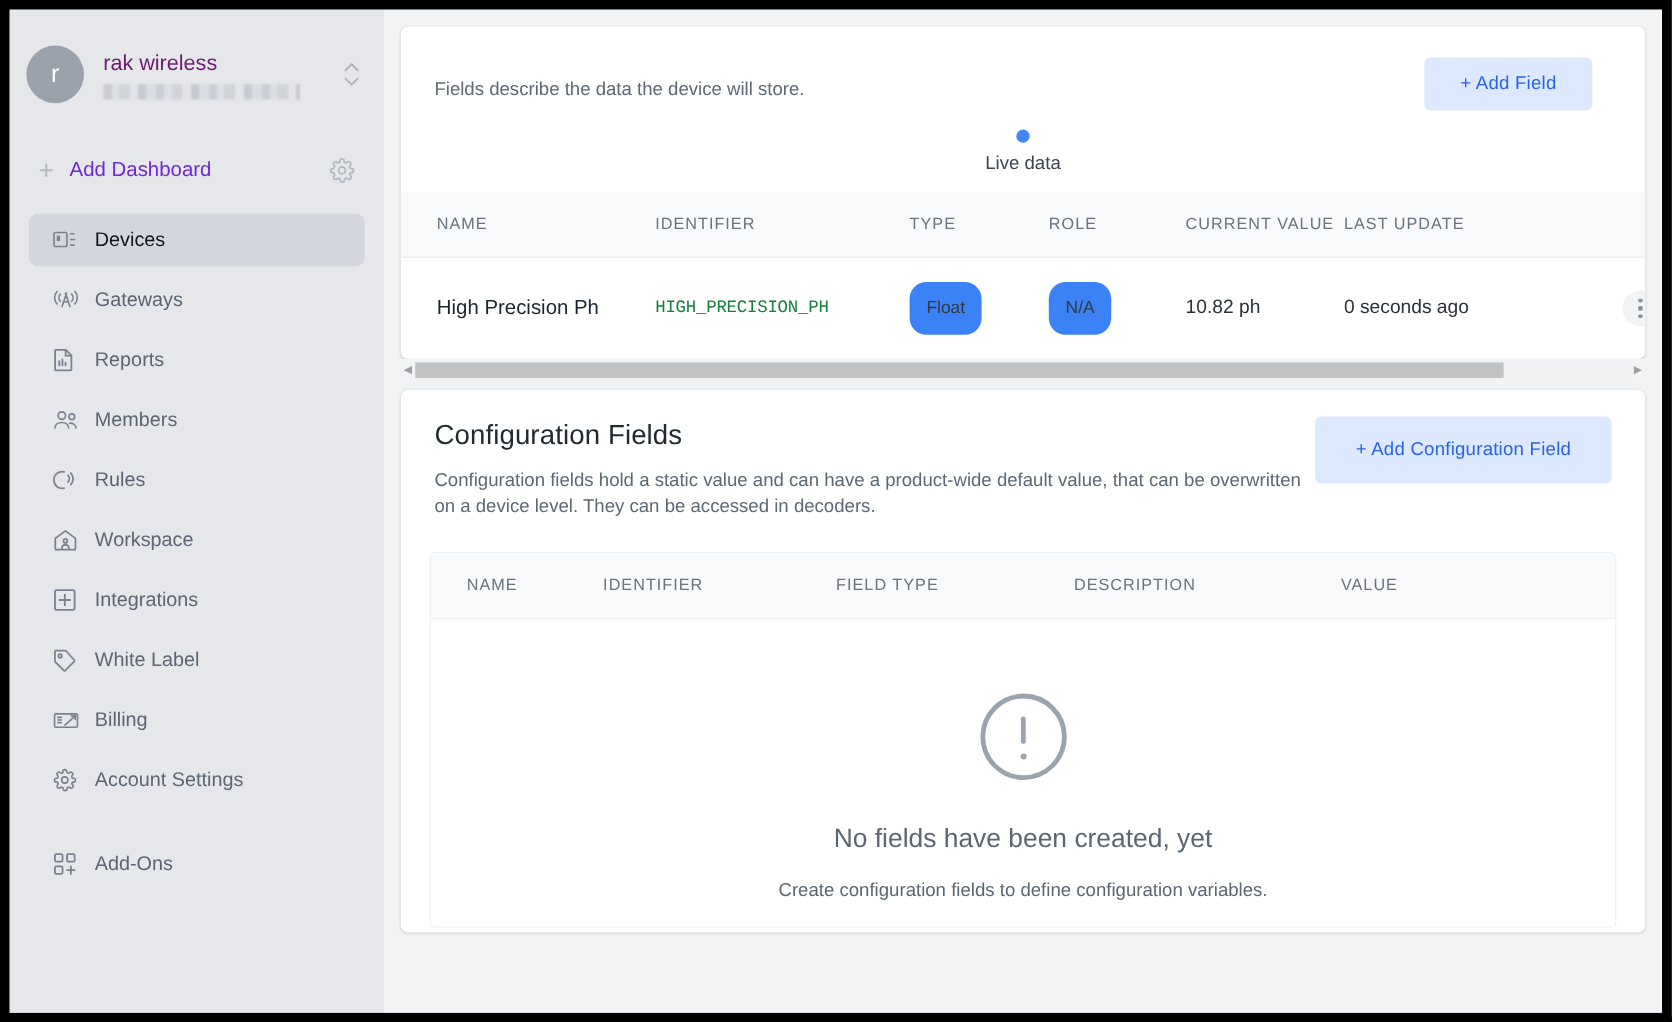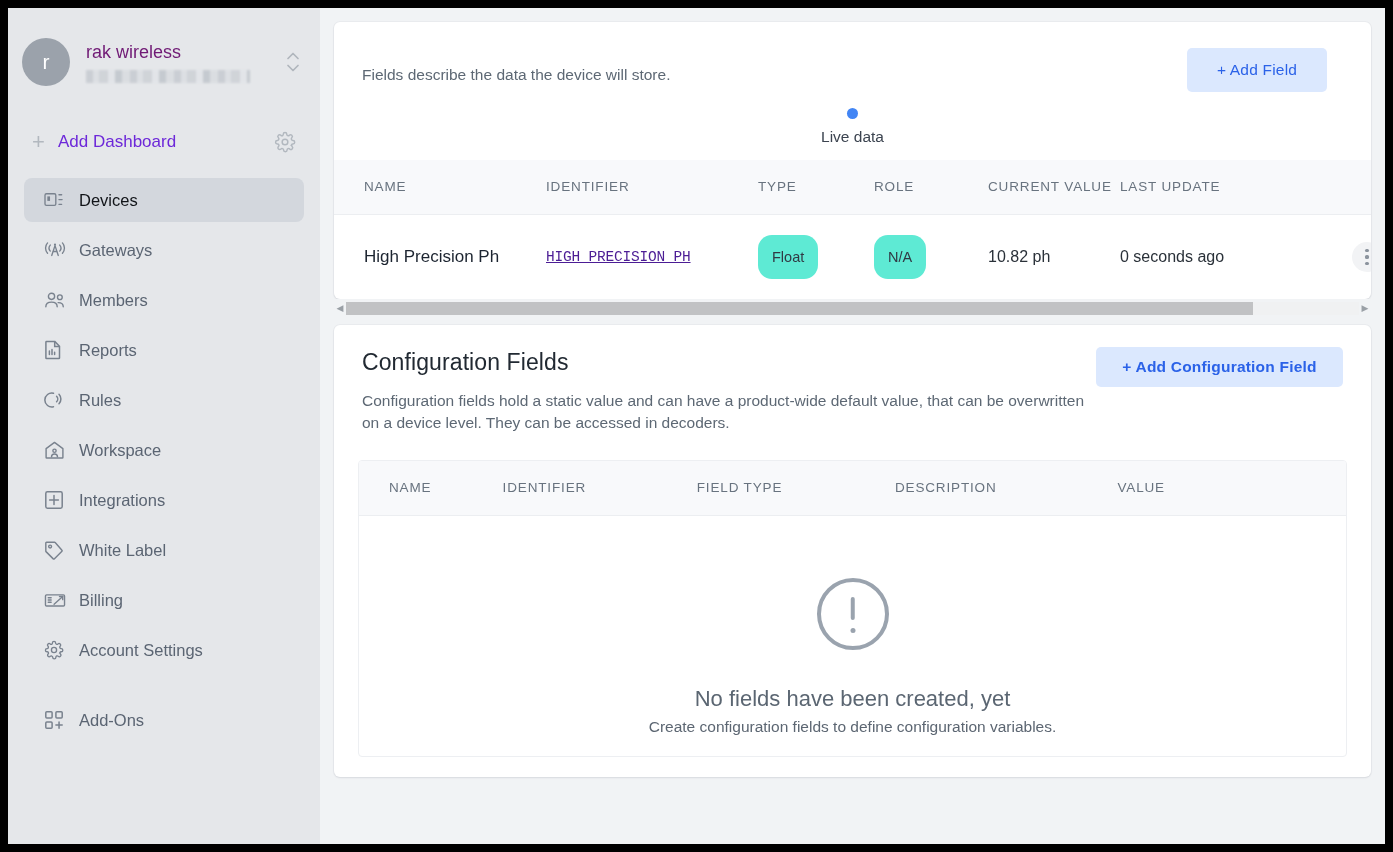--- a/index.html
+++ b/index.html
@@ -129,21 +129,21 @@
     border-radius: 5px;
     font-size: 15.5px;
     font-weight: 500;
     font-family: "Liberation Sans", sans-serif;
     cursor: pointer;
     display: flex; align-items: center; justify-content: center;
     gap: 9px;
     letter-spacing: .2px;
   }
   #addFieldBtn { right: 44px; top: 26px; width: 140px; height: 44px; }
-  #addCfgBtn   { right: 28px; top: 22px; width: 247px; height: 40px; font-weight: bold; }
+  #addCfgBtn   { right: 28px; top: 22px; width: 247px; height: 56px; }
 
   .live-row {
     display: flex; align-items: center; justify-content: flex-end;
     gap: 9px;
     padding: 22px 28px 14px 28px;
     flex-direction: column;
   }
   .live-dot { width: 11px; height: 11px; border-radius: 50%; background: #4285f4; }
   .live-label { font-size: 15.5px; color: #3c4450; }
 
@@ -160,27 +160,26 @@
     vertical-align: top;
     line-height: 20px;
   }
   thead tr { border-bottom: 1px solid #eceef1; }
   td { padding: 20px 0; font-size: 16px; color: #2a3139; vertical-align: middle; }
 
   .f-name { font-size: 17px; color: #1c2430; }
   .f-ident {
     font-family: "Liberation Mono", monospace;
     font-size: 14.5px;
-    color: #4c1d95;
+    color: #15803d;
     letter-spacing: -.2px;
-    text-decoration: underline;
   }
   .pill {
     display: inline-flex; align-items: center; justify-content: center;
-    background: #5eead4;
+    background: #3b82f6;
     border-radius: 14px;
     height: 44px;
     padding: 0 14px;
     font-size: 14.5px;
     color: #313944;
   }
   .kebab {
     width: 30px; height: 30px;
     border-radius: 50%;
     background: #f2f3f5;
@@ -221,21 +220,21 @@
     transform: translateX(-50%);
     width: 4.5px; height: 23px; border-radius: 2px; background: #9aa3ae;
   }
   .empty-icon::after {
     content: "";
     position: absolute; left: 50%; bottom: 13px;
     transform: translateX(-50%);
     width: 5px; height: 5px; border-radius: 50%; background: #9aa3ae;
   }
   .empty-title { font-size: 22px; color: #5b6672; font-weight: 400; }
-  .empty-sub { font-size: 15.5px; color: #5c6672; margin-top: 6px; }
+  .empty-sub { font-size: 15.5px; color: #5c6672; margin-top: 22px; }
 
   .cfg-card { margin-top: 8px; height: 452px; overflow: hidden; }
   .cfg-inner-table {
     margin: 26px 24px 0 24px;
     border: 1px solid #edeff2;
     border-radius: 4px;
     overflow: hidden;
   }
   .fields-card { overflow: hidden; }
 </style>
@@ -292,39 +291,39 @@
             <path d="M3.8 3.2a8.5 8.5 0 0 0 0 11.4M20.2 3.2a8.5 8.5 0 0 1 0 11.4M6.8 5.6a5 5 0 0 0 0 6.6M17.2 5.6a5 5 0 0 1 0 6.6" stroke-linecap="round"></path>
             <path d="M12 6.2 L8.4 17 M12 6.2 L15.6 17 M9.7 12.6h4.6" stroke-linecap="round"></path>
             <circle cx="12" cy="5" r="1.2" fill="currentColor" stroke="none"></circle>
           </svg>
         </span>
         <span class="nav-label">Gateways</span>
       </div>
 
       <div class="nav-item">
         <span class="nav-icon">
+          <svg width="18" height="20" viewBox="0 0 18 20" fill="none" stroke="currentColor" stroke-width="1.5">
+            <path d="M2.5 1.6h8.4l4.6 4.6v11.8a.6.6 0 0 1-.6.6H2.5a.6.6 0 0 1-.6-.6V2.2a.6.6 0 0 1 .6-.6z"></path>
+            <path d="M10.7 1.8v4.6h4.6"></path>
+            <path d="M5.4 14.5V11M8 14.5V9.4M10.6 14.5v-2.2" stroke-linecap="round"></path>
+          </svg>
+        </span>
+        <span class="nav-label">Reports</span>
+      </div>
+
+      <div class="nav-item">
+        <span class="nav-icon">
           <svg width="22" height="18" viewBox="0 0 24 18" fill="none" stroke="currentColor" stroke-width="1.5">
             <circle cx="8.2" cy="5" r="3.4"></circle>
             <path d="M2 16.3c0-3.3 2.8-5 6.2-5s6.2 1.7 6.2 5" stroke-linecap="round"></path>
             <circle cx="17.3" cy="6" r="2.6"></circle>
             <path d="M15.4 11.9c3 0 5.6 1.5 5.6 4.4" stroke-linecap="round"></path>
           </svg>
         </span>
         <span class="nav-label">Members</span>
-      </div>
-
-      <div class="nav-item">
-        <span class="nav-icon">
-          <svg width="18" height="20" viewBox="0 0 18 20" fill="none" stroke="currentColor" stroke-width="1.5">
-            <path d="M2.5 1.6h8.4l4.6 4.6v11.8a.6.6 0 0 1-.6.6H2.5a.6.6 0 0 1-.6-.6V2.2a.6.6 0 0 1 .6-.6z"></path>
-            <path d="M10.7 1.8v4.6h4.6"></path>
-            <path d="M5.4 14.5V11M8 14.5V9.4M10.6 14.5v-2.2" stroke-linecap="round"></path>
-          </svg>
-        </span>
-        <span class="nav-label">Reports</span>
       </div>
 
       <div class="nav-item">
         <span class="nav-icon">
           <svg width="20" height="20" viewBox="0 0 20 20" fill="none" stroke="currentColor" stroke-width="1.5">
             <path d="M9.5 3.2a7 7 0 1 0 0 13.6" stroke-linecap="round"></path>
             <path d="M12.6 6.2a4 4 0 0 1 0 5.6M15 4.2a7 7 0 0 1 0 9.6" stroke-linecap="round"></path>
           </svg>
         </span>
         <span class="nav-label">Rules</span>

